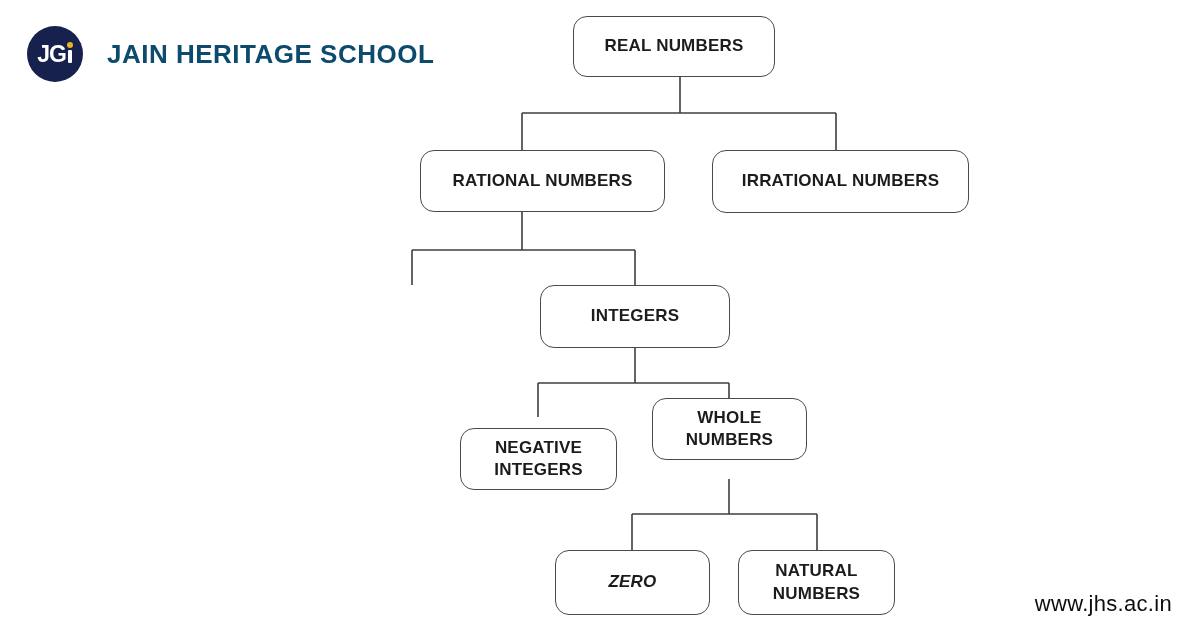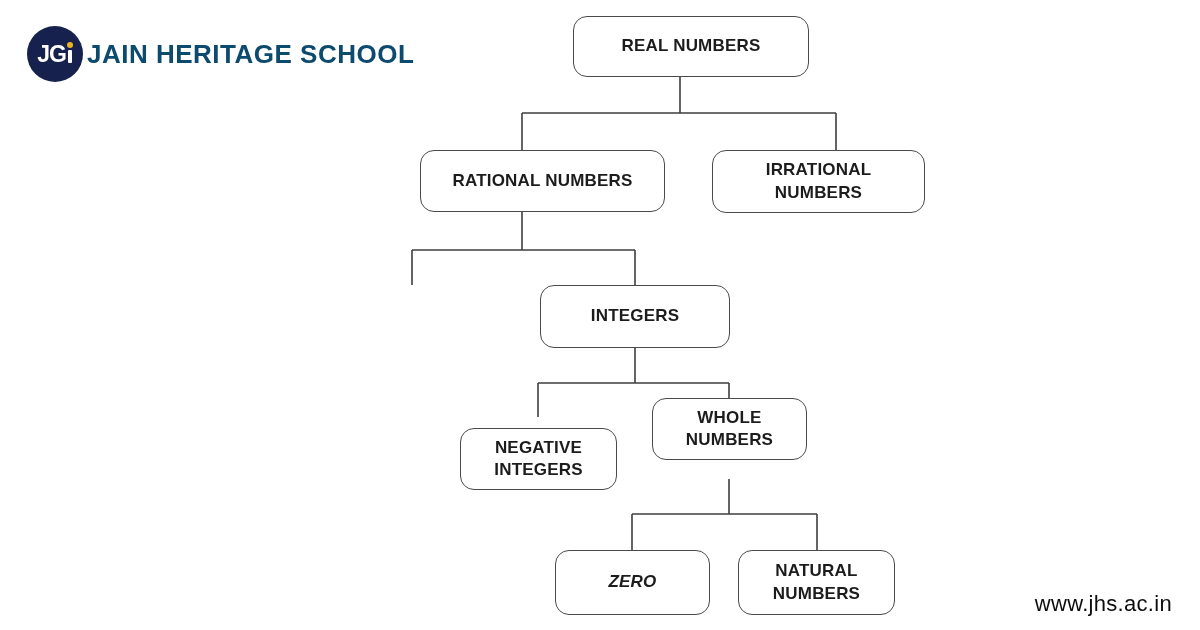--- a/index.html
+++ b/index.html
@@ -18,21 +18,21 @@
     background: #ffffff;
   }
 
   
   .brand {
     position: absolute;
     left: 27px;
     top: 26px;
     display: flex;
     align-items: center;
-    gap: 4px;
+    gap: 24px;
   }
   .logo-circle {
     width: 56px;
     height: 56px;
     border-radius: 50%;
     background: #16214e;
     display: flex;
     align-items: center;
     justify-content: center;
     flex: 0 0 auto;
@@ -102,23 +102,23 @@
     text-align: center;
     font-weight: bold;
     font-size: 17px;
     line-height: 1.3;
     color: #1c1c1c;
     letter-spacing: 0.2px;
     padding: 4px 12px;
   }
 
   
-  #node-real       { left: 573px; top: 16px;  width: 236px; height: 61px; align-items: center; }
+  #node-real       { left: 573px; top: 16px;  width: 202px; height: 61px; align-items: center; }
   #node-rational   { left: 400px; top: 150px; width: 245px; height: 62px; margin-left: 20px; }
-  #node-irrational { left: 712px; top: 150px; width: 213px; height: 63px; }
+  #node-irrational { left: 712px; top: 150px; width: 257px; height: 63px; }
   #node-fractions  { left: 318px; top: 285px; width: 189px; height: 63px; }
   #node-integers   { left: 540px; top: 285px; width: 190px; height: 63px; }
   #node-negative   { left: 460px; top: 417px; width: 157px; height: 62px; margin-top: 11px; }
   #node-whole      { left: 652px; top: 398px; width: 155px; height: 62px; }
   #node-zero       { left: 555px; top: 550px; width: 155px; height: 65px; font-style: italic; }
   #node-natural    { left: 738px; top: 550px; width: 157px; height: 65px; }
 
   
   .website {
     position: absolute;

